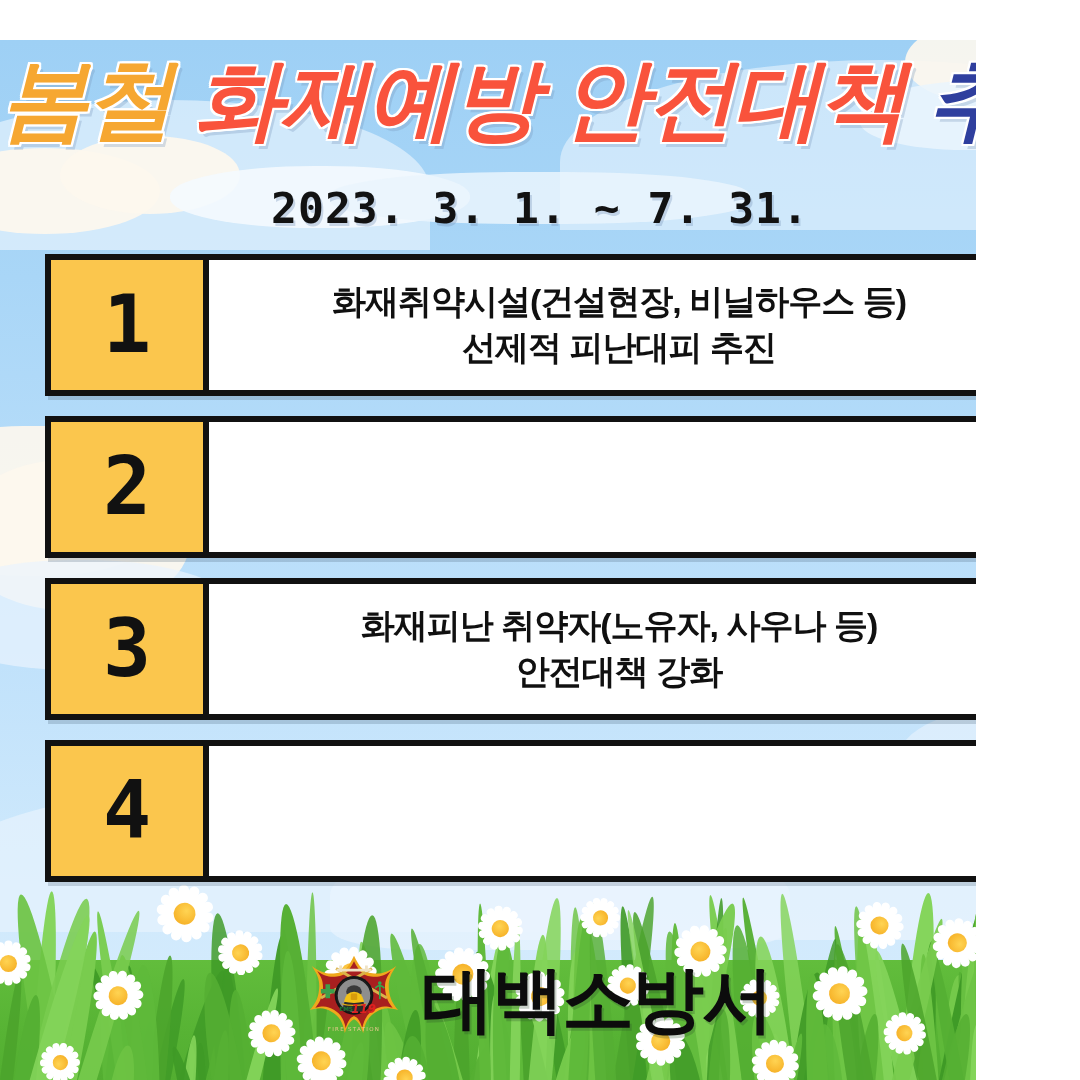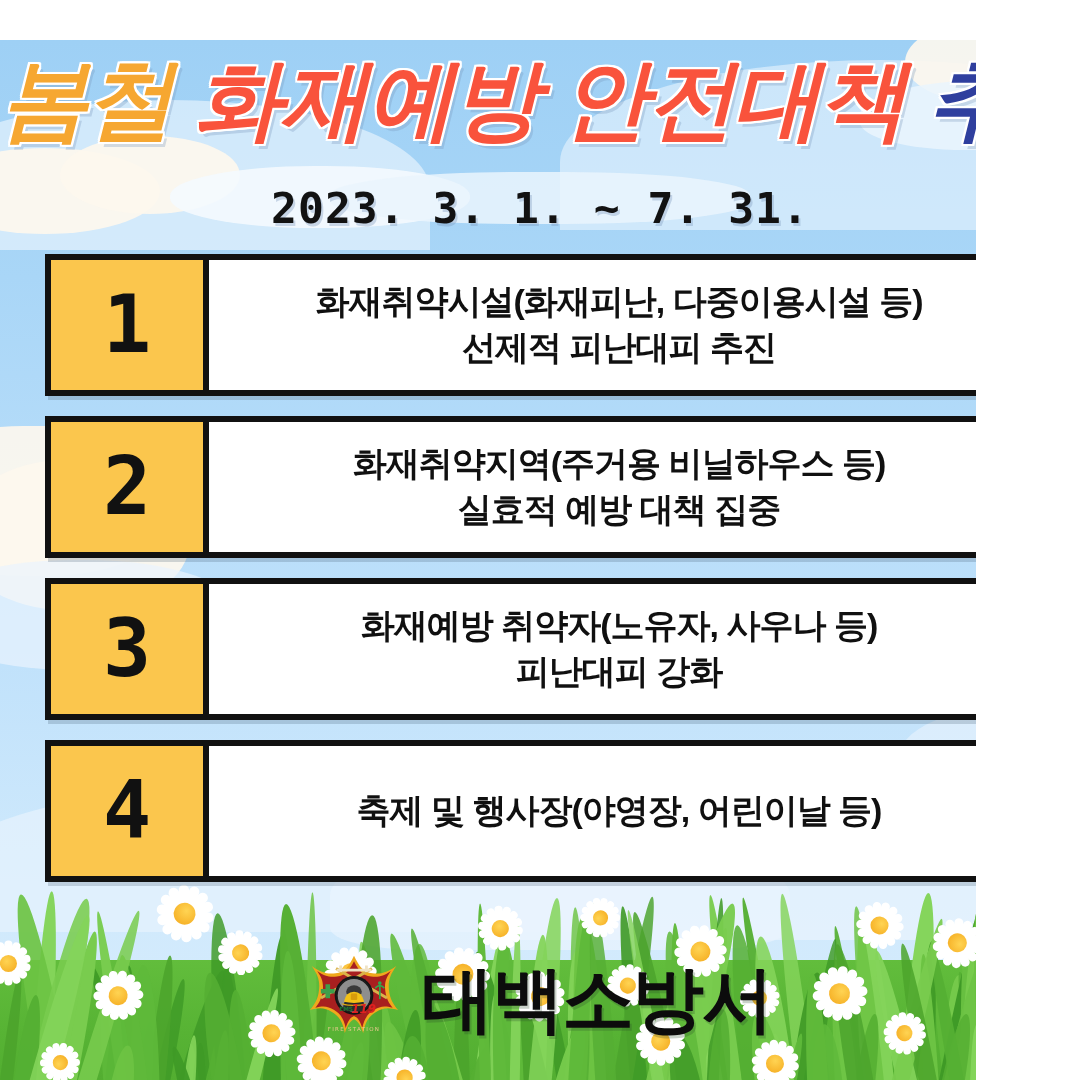--- a/index.html
+++ b/index.html
@@ -142,45 +142,40 @@
     </span>
   </div>
 
   <div id="subtitle">2023. 3. 1. ~ 7. 31.</div>
 
   <div id="rows">
 
     <div class="row">
       <div class="row-num">1</div>
       <div class="row-body">
-        <div class="row-line">화재취약시설(화재피난, 다중이용시설 등)</div>
+        <div class="row-line">화재취약시설(건설현장, 비닐하우스 등)</div>
         <div class="row-line">선제적 피난대피 추진</div>
       </div>
     </div>
 
     <div class="row">
       <div class="row-num">2</div>
-      <div class="row-body">
-        <div class="row-line">화재취약지역(주거용 비닐하우스 등)</div>
-        <div class="row-line">실효적 예방 대책 집중</div>
-      </div>
     </div>
 
     <div class="row">
       <div class="row-num">3</div>
       <div class="row-body">
-        <div class="row-line">화재예방 취약자(노유자, 사우나 등)</div>
-        <div class="row-line">피난대피 강화</div>
+        <div class="row-line">화재피난 취약자(노유자, 사우나 등)</div>
+        <div class="row-line">안전대책 강화</div>
       </div>
     </div>
 
     <div class="row">
       <div class="row-num">4</div>
       <div class="row-body">
-        <div class="row-line">축제 및 행사장(야영장, 어린이날 등)</div>
       </div>
     </div>
 
   </div>
 
   <div id="ground">
     <div id="ground-base"></div>
     <div id="blades">
         <div class="blade" style="left: 278.096px; width: 26.4923px; height: 156.132px; background: rgb(95, 185, 58); transform: rotate(10.2deg) skewX(0.2deg); opacity: 0.86;"></div>
         <div class="blade" style="left: 986.099px; width: 27.1606px; height: 201.038px; background: rgb(121, 204, 78); transform: rotate(-6.9deg) skewX(-0.1deg); opacity: 0.98;"></div>

